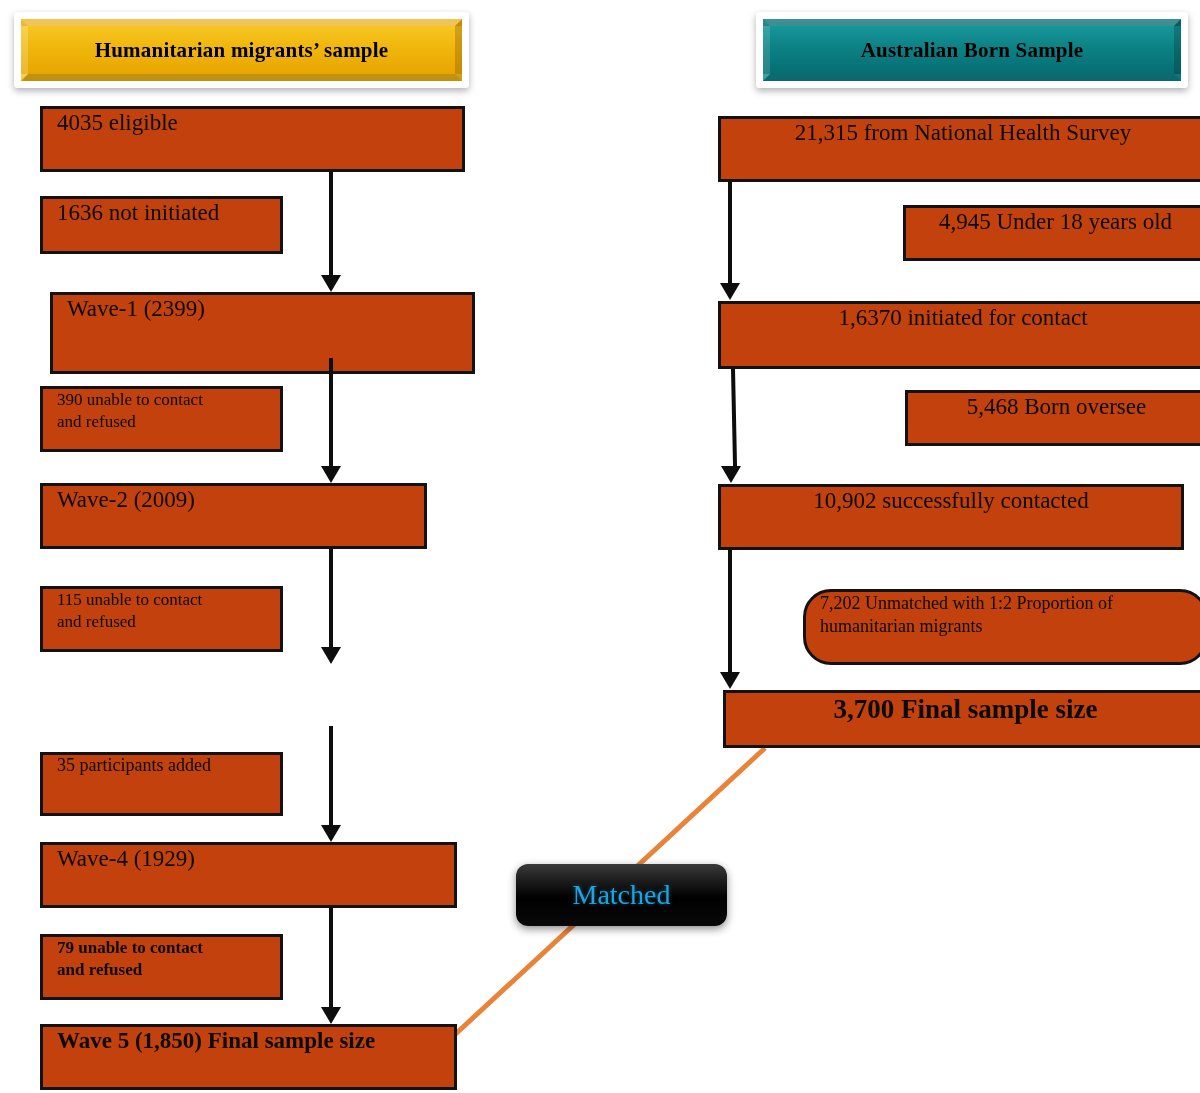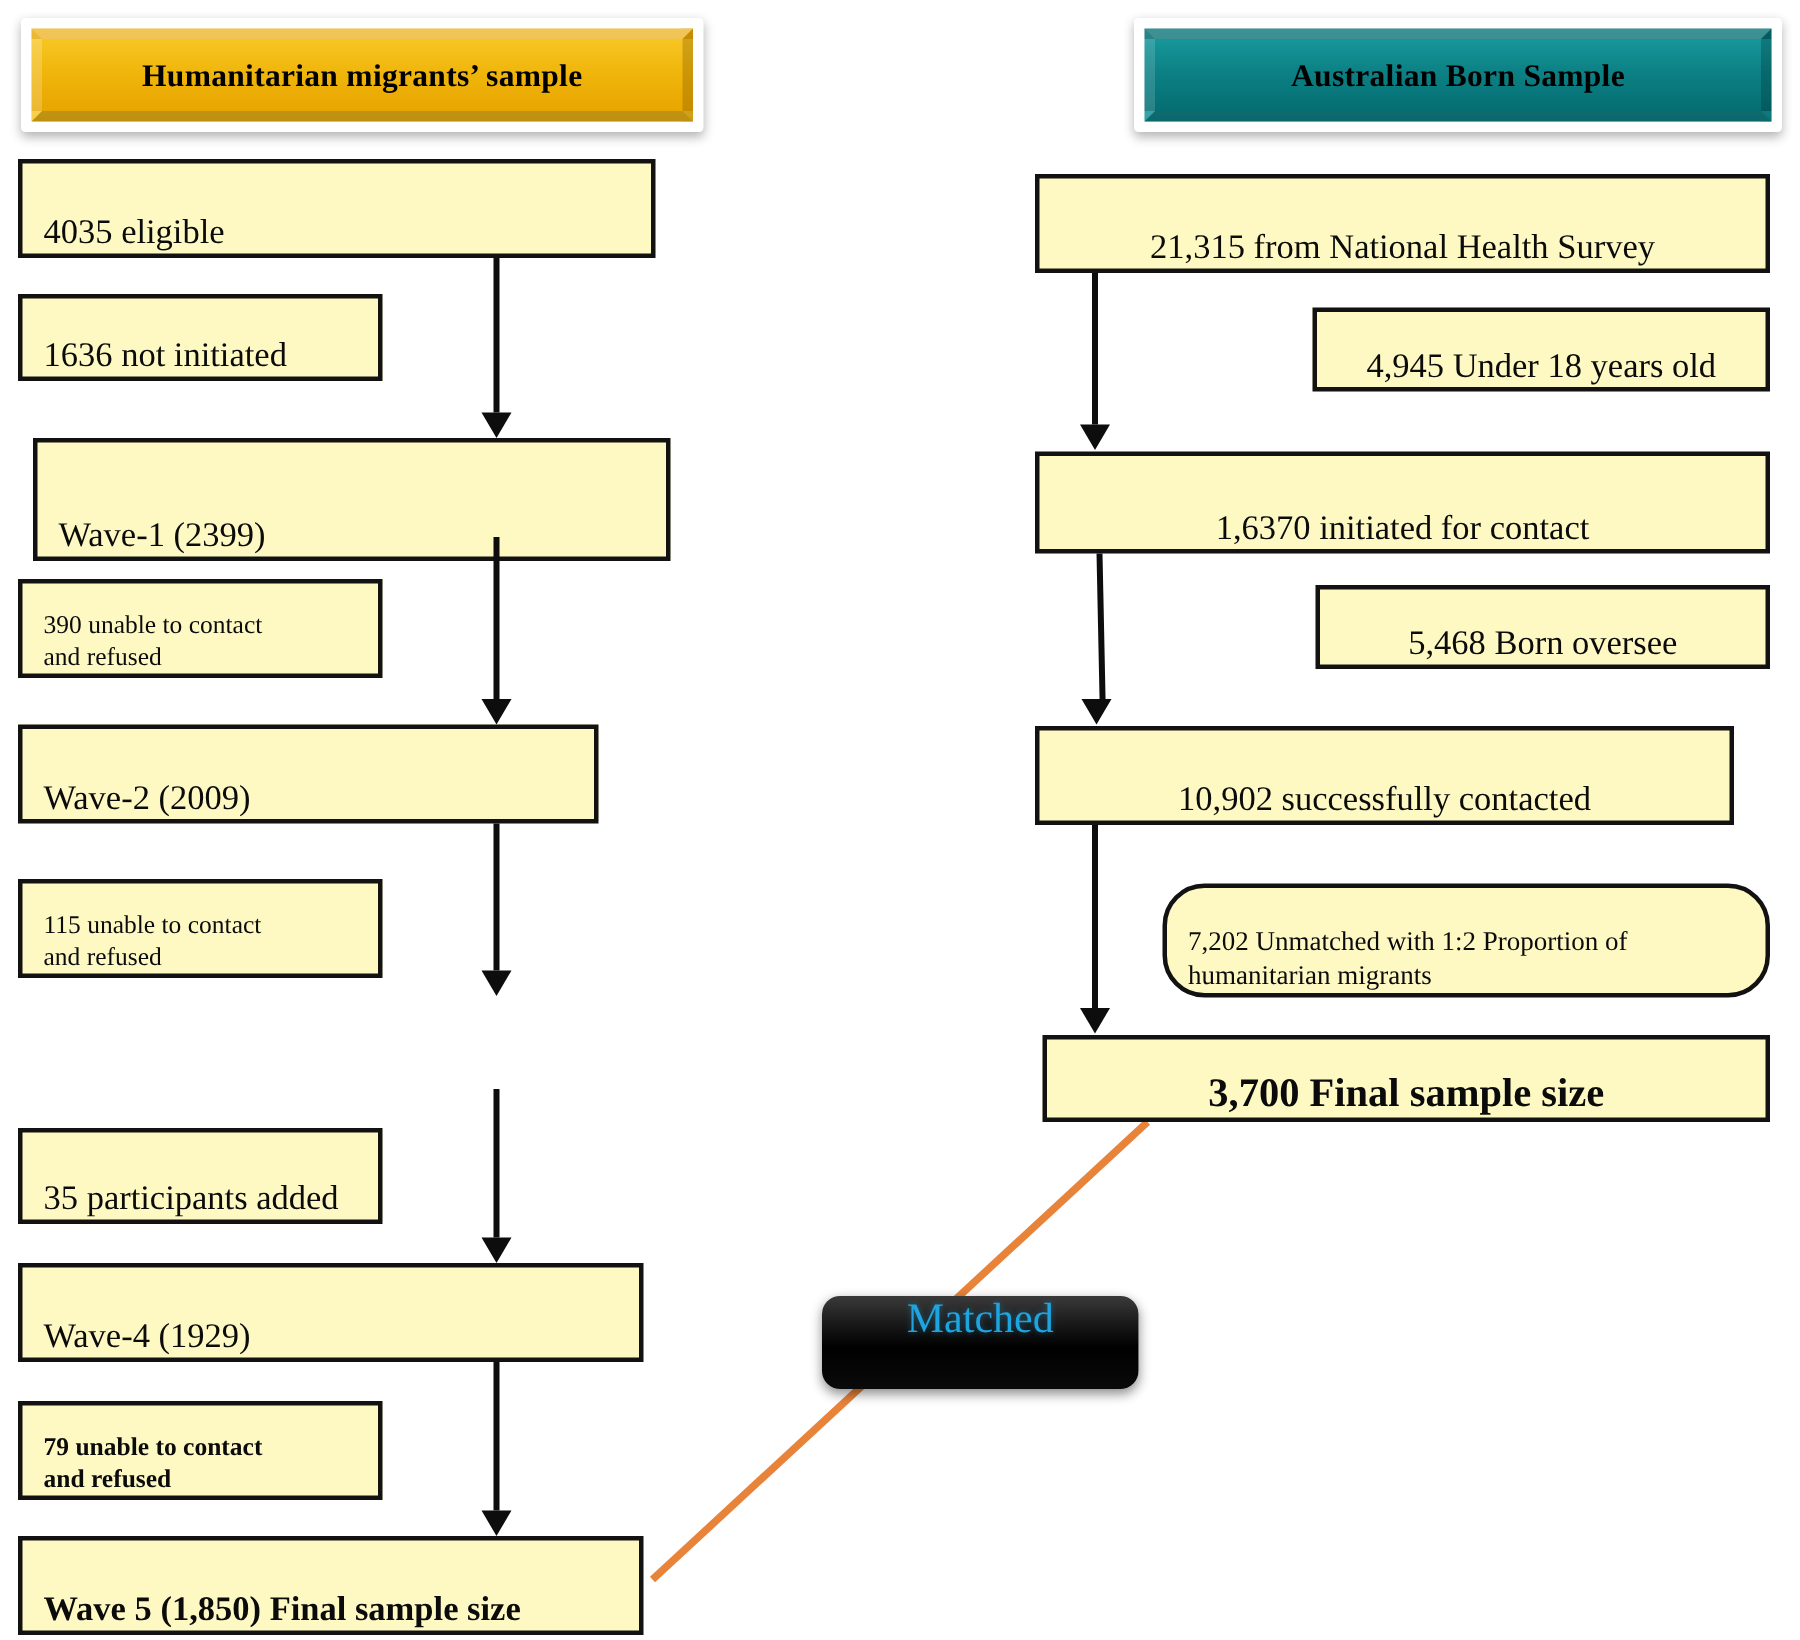--- a/index.html
+++ b/index.html
@@ -54,25 +54,26 @@
     border-top: 7px solid rgba(255,255,255,0.22);
     border-left: 7px solid rgba(255,255,255,0.14);
     border-right: 7px solid rgba(0,45,48,0.28);
     border-bottom: 7px solid rgba(0,45,48,0.40);
   }
 
   
   .fbox {
     position: absolute;
     box-sizing: border-box;
-    background: #fef9c3;
+    background: #c2410c;
     border: 3px solid #121212;
     display: flex;
-    align-items: flex-end;
+    align-items: flex-start;
     padding: 0 14px;
+    margin-left: 28px;
   }
   .fbox .txt {
     font-size: 23px;
     line-height: 1.22;
     color: #0b0b0b;
     white-space: pre-line;
   }
   .fbox.small .txt  { font-size: 17px; line-height: 1.28; }
   .fbox.center      { justify-content: center; padding: 0 10px; }
   .fbox.center .txt { text-align: center; }
@@ -100,23 +101,23 @@
     border-top: 17px solid #0d0d0d;
   }
 
   
   .matched {
     position: absolute;
     box-sizing: border-box;
     border-radius: 12px;
     background: linear-gradient(180deg, #3a3a3a 0%, #1b1b1b 28%, #000000 55%, #0a0a0a 100%);
     display: flex;
+    align-items: center;
     justify-content: center;
     box-shadow: 0 3px 8px rgba(0,0,0,0.45);
-    margin-left: 32px;
   }
   .matched .label {
     font-size: 28px;
     color: #1ea5e0;
     text-shadow: 0 0 4px rgba(30,165,224,0.45);
   }
 
   .diag-link { position: absolute; left: 0; top: 0; pointer-events: none; }
 </style>
 </head>
@@ -157,21 +158,21 @@
     <span class="txt">Wave-2 (2009)</span>
   </div>
 
   <div class="fbox small" style="left:12px; top:586px; width:243px; height:66px;">
     <span class="txt">115 unable to contact
 and refused</span>
   </div>
 
 
   <div class="fbox" style="left:12px; top:752px; width:243px; height:64px;">
-    <span class="txt" style="font-size:23px;">35 participants added</span>
+    <span class="txt" style="font-size:18px;">35 participants added</span>
   </div>
 
   <div class="fbox" style="left:12px; top:842px; width:417px; height:66px;">
     <span class="txt">Wave-4 (1929)</span>
   </div>
 
   <div class="fbox small" style="left:12px; top:934px; width:243px; height:66px;font-weight:bold;">
     <span class="txt">79 unable to contact
 and refused</span>
   </div>

